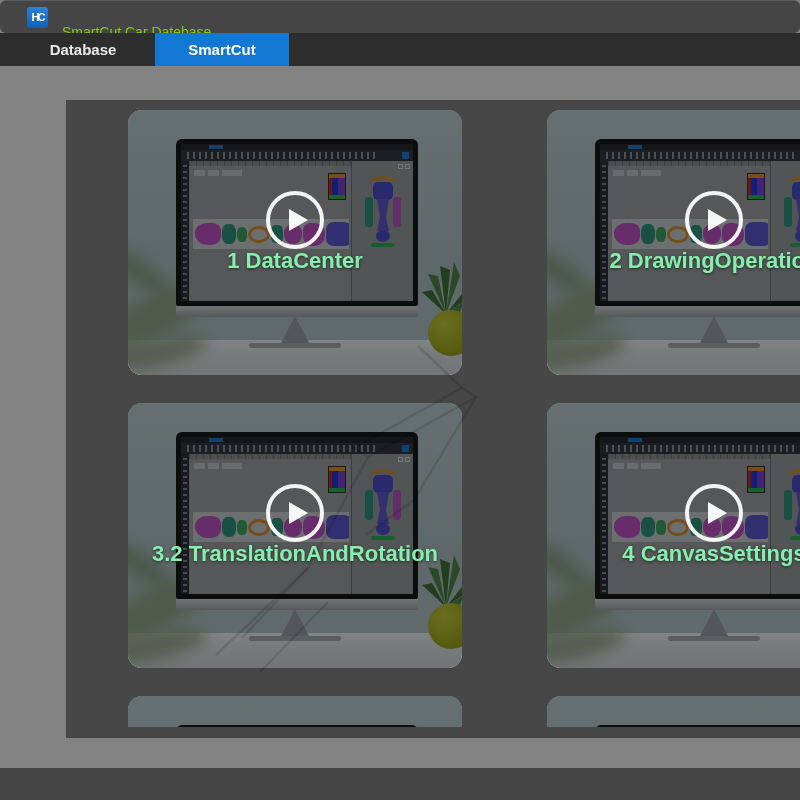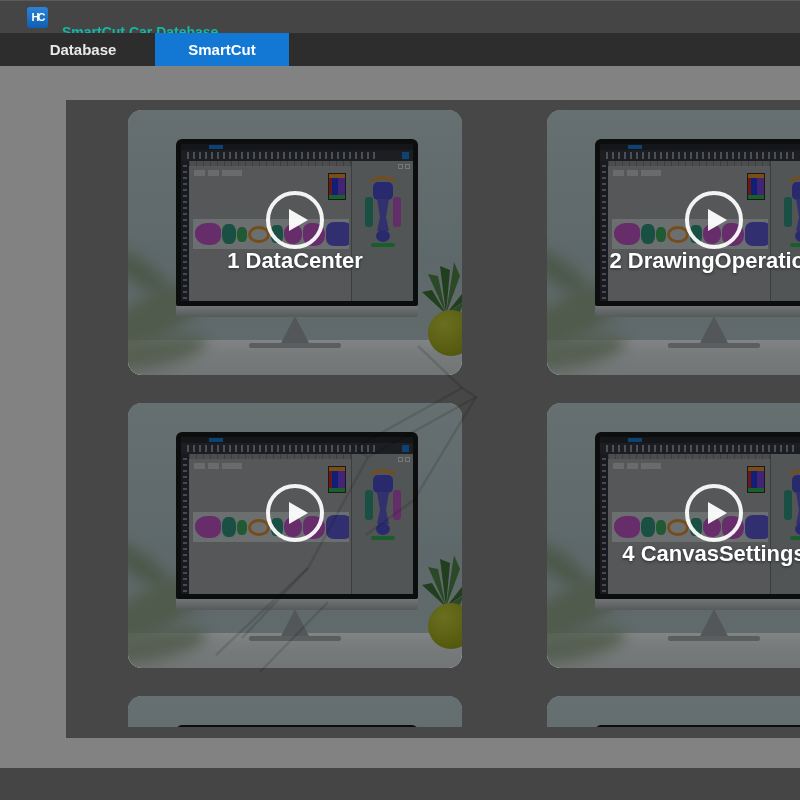--- a/index.html
+++ b/index.html
@@ -6,29 +6,29 @@
   html,body { width:800px; height:800px; }
   body {
     font-family:"Liberation Sans", sans-serif;
     background:#828282;
     position:relative; overflow:hidden;
   }
   
   .titlebar {
     position:absolute; left:0; top:0; width:800px; height:33px;
     background:#454545; border-top:1px solid #5a5a5a;
-    display:flex; align-items:center; z-index:20;
+    display:flex; align-items:center; z-index:20;border-radius:6px;
   }
   .app-icon {
     width:21px; height:21px; margin-left:27px; border-radius:3px;
     background:linear-gradient(180deg,#2b83d8,#0f5fb4);
     color:#fff; font-weight:bold; font-size:11px; letter-spacing:-2px;
     display:flex; align-items:center; justify-content:center;
   }
-  .app-title { color:#14b8a6; font-size:14px; font-weight:bold; margin-left:14px;margin-top:30px; }
+  .app-title { color:#84cc16; font-size:14px; font-weight:normal; margin-left:14px;margin-top:30px; }
   
   .tabbar {
     position:absolute; left:0; top:33px; width:800px; height:33px;
     background:#2d2d2d; z-index:20; display:flex; align-items:stretch;
   }
   .tab {
     width:134px; margin-left:5px; color:#e9e9e9; font-size:15px; font-weight:bold;
     display:flex; align-items:center; justify-content:center; cursor:pointer;
   }
   .tab:first-child { margin-left:16px; }
@@ -114,21 +114,21 @@
     display:flex; align-items:center; justify-content:center; z-index:5;
   }
   .play .tri {
     width:0; height:0; margin-left:6px;
     border-left:19px solid rgba(255,255,255,0.95);
     border-top:11px solid transparent; border-bottom:11px solid transparent;
   }
   .card-label {
     position:absolute; left:0; right:0; top:138px; z-index:5;
     text-align:center; white-space:nowrap;
-    color:#ffffff; font-size:22px; font-weight:bold;
+    color:#86efac; font-size:22px; font-weight:bold;
     text-shadow:0 1px 3px rgba(0,0,0,0.55);
   }
   
   .footer { position:absolute; left:0; top:768px; width:800px; height:32px; background:#454545; }
 </style>
 </head>
 <body>
 
 <div class="titlebar">
   <div class="app-icon">HC</div>
@@ -363,20 +363,21 @@
           <polygon points="26,58 48,30 46,44" fill="#3c6e33"></polygon>
           <polygon points="26,58 44,46 40,56" fill="#4f8340"></polygon>
         </g>
       </svg>
       <div class="pot"></div>
     </div>
     <div class="shade"></div>
     <div class="play">
           <span class="tri"></span>
         </div>
+    <div class="card-label">3.2 TranslationAndRotation</div>
   </div>
       <div class="card" style="left: 481px; top: 303px;">
     <div class="photo">
       <div class="wall"></div>
       <div class="desk"></div>
       <div class="leaf leaf1"></div>
       <div class="leaf leaf2"></div>
       <div class="leaf leaf3"></div>
       <div class="stand"></div>
       <div class="stand-base"></div>

